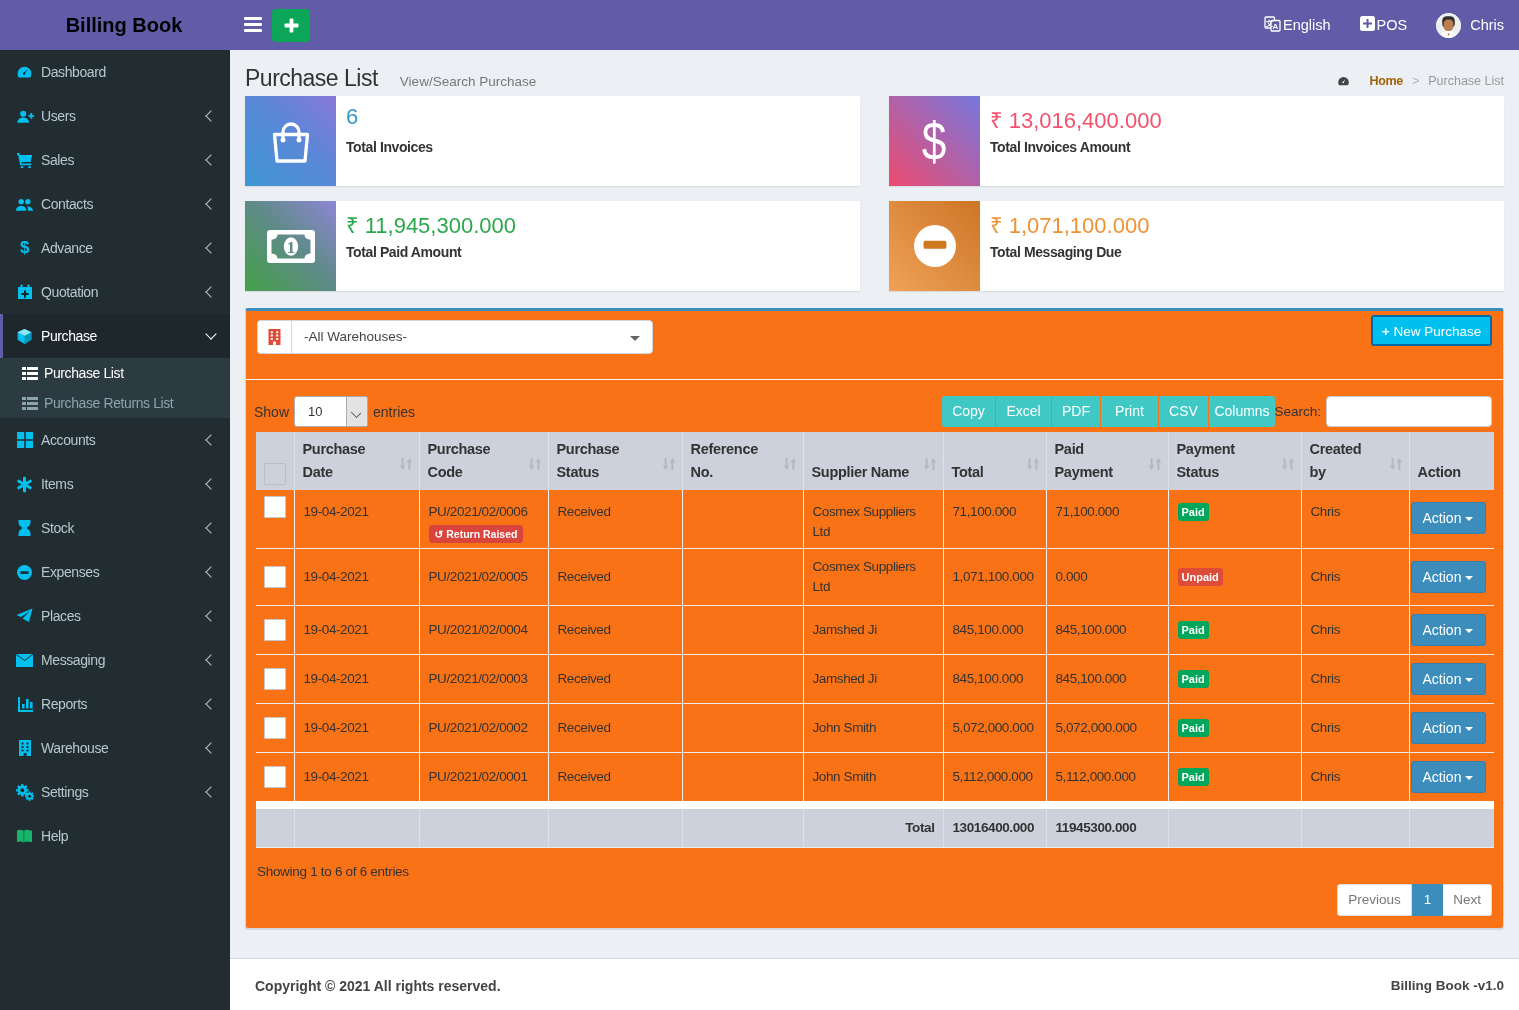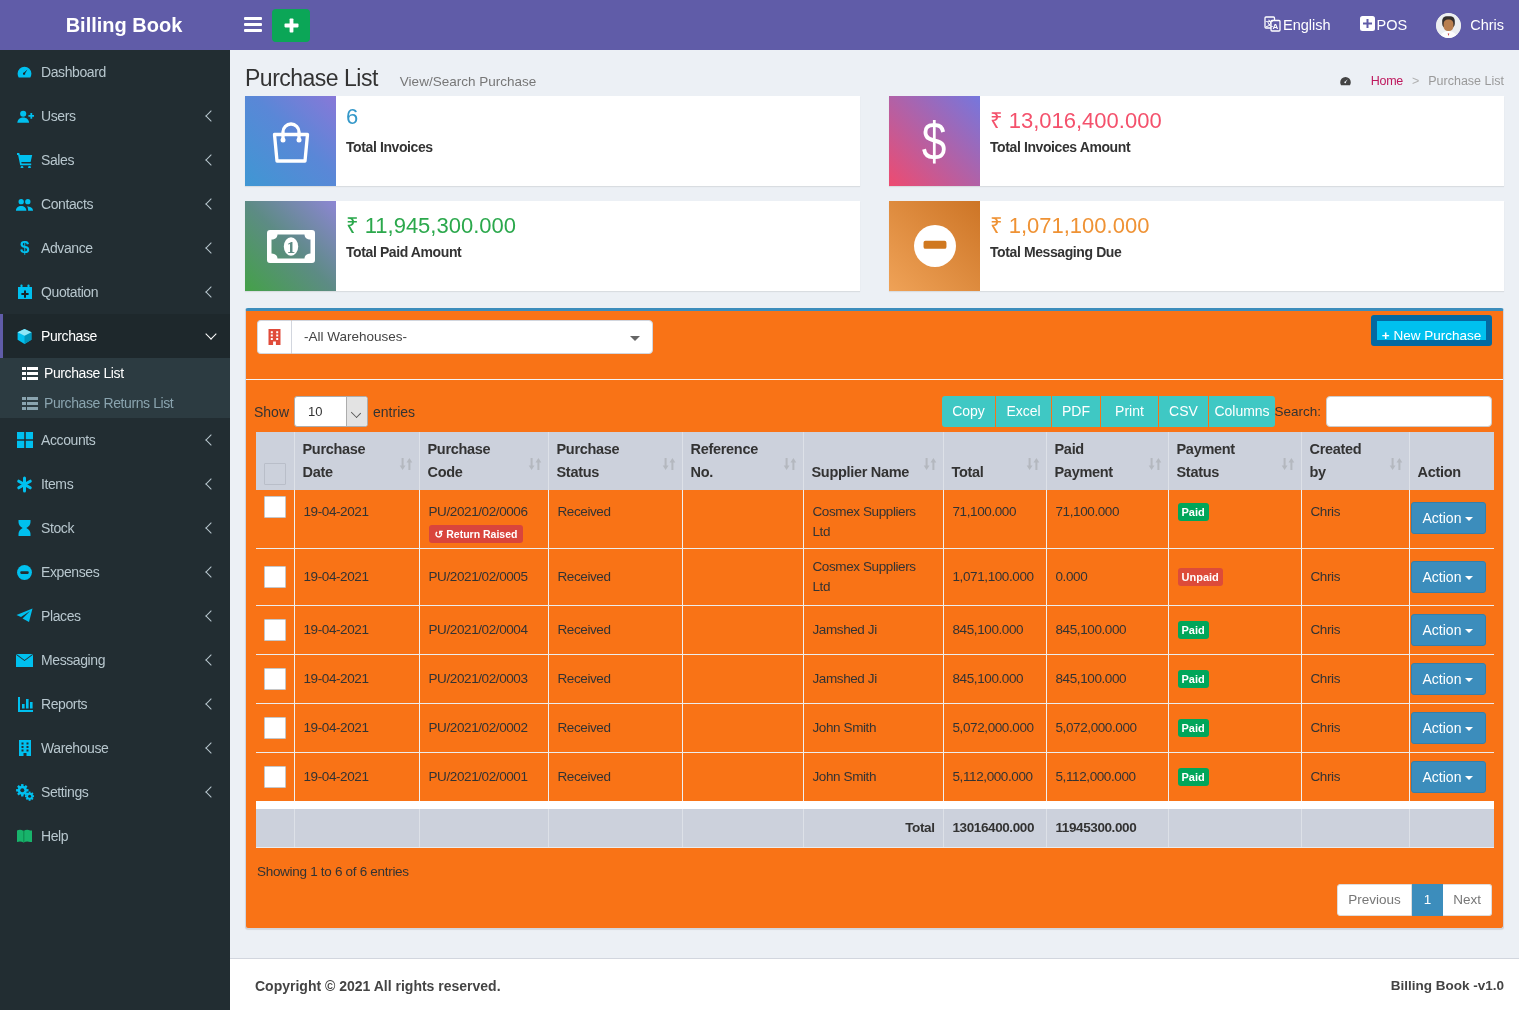--- a/index.html
+++ b/index.html
@@ -2,21 +2,21 @@
 <html><head>
 <meta charset="utf-8">
 <title>Purchase List</title>
 <style>
 * { box-sizing: border-box; margin:0; padding:0; }
 html,body { width:1519px; height:1010px; overflow:hidden; }
 body { font-family:"Liberation Sans", sans-serif; font-size:14px; background:#ecf0f5; color:#333; }
 
 
 .navbar { position:absolute; top:0; left:0; width:1519px; height:50px; background:#605ca8; z-index:30; }
-.brand { position:absolute; left:0; top:0; width:230px; height:50px; line-height:50px; text-align:center; color:#ffffff; font-size:20px; font-weight:bold; background:#605ca8;padding-left:18px; }
+.brand { position:absolute; left:0; top:0; width:230px; height:50px; line-height:50px; text-align:center; color:#000000; font-size:20px; font-weight:bold; background:#605ca8;padding-left:18px; }
 .hamb { position:absolute; left:244px; top:17px; width:18px; height:16px; }
 .hamb span { display:block; height:3px; background:#fff; margin-bottom:3px; border-radius:1px; }
 .addbtn { position:absolute; left:272px; top:9px; width:38px; height:33px; background:#0ba657; border-radius:4px; display:flex; align-items:center; justify-content:center; }
 .nav-right { position:absolute; right:15px; top:0; height:50px; display:flex; align-items:center; color:#fff; font-size:14.5px; }
 .nav-item { display:flex; align-items:center; margin-left:29px; }
 .nav-item .txt { margin-left:2px; } .nav-item .avatar + .txt { margin-left:9px; }
 
 .avatar { width:25px; height:25px; border-radius:50%; overflow:hidden; background:#dfe2e6; }
 
 
@@ -31,40 +31,40 @@
 .submenu a { height:30px; padding-left:20px; color:#8aa4af; border-left:none; font-size:14px; }
 .submenu a.on { color:#fff; }
 .submenu a .mi { margin-right:5px; }
 
 
 .content { position:absolute; left:230px; top:50px; width:1289px; height:908px; background:#ecf0f5; }
 .cheader { position:absolute; left:15px; top:15px; }
 .cheader h1 { font-size:23px; font-weight:normal; color:#333; display:inline-block; letter-spacing:-0.5px; }
 .cheader small { font-size:13.5px; color:#777; margin-left:22px; }
 .breadcrumb { position:absolute; right:15px; top:24px; font-size:12.5px; color:#9a9a9a; display:flex; align-items:center;}
-.breadcrumb b { color:#be185d; font-weight:normal; margin-left:16px; letter-spacing:-0.3px;}
+.breadcrumb b { color:#a16207; font-weight:bold; margin-left:16px; letter-spacing:-0.3px;}
 .breadcrumb .sep { margin:0 9px; color:#b0b0b0; }
 
 
 .scard { position:absolute; height:90px; background:#fff; width:615px; box-shadow:0 1px 1px rgba(0,0,0,0.08); }
 .sicon { position:absolute; left:0; top:0; width:91px; height:90px; display:flex; align-items:center; justify-content:center; }
 .sval { position:absolute; left:101px; top:8px; font-size:22px; }
 .slbl { position:absolute; left:101px; top:43px; font-size:14px; font-weight:bold; color:#333; letter-spacing:-0.4px; }
 .g1 { background:linear-gradient(45deg,#3f97d3 0%,#5a87d7 55%,#8878d8 100%); }
 .g2 { background:linear-gradient(45deg,#ee4b70 0%,#7577dd 100%); }
 .g3 { background:linear-gradient(45deg,#44a148 0%,#5d8b85 50%,#8d86d4 100%); }
 .g4 { background:linear-gradient(45deg,#efa257 0%,#cd7526 100%); }
 
 
 .panel { position:absolute; left:15px; top:258px; width:1259px; height:621px; background:#f97316; border:1px solid #d2d6de; border-top:3px solid #3c8dbc; border-radius:3px; box-shadow:0 1px 1px rgba(0,0,0,0.1); }
 .wh-group { position:absolute; left:11px; top:9px; height:34px; display:flex; }
 .wh-addon { width:34px; height:34px; border:1px solid #d2d6de; border-right:none; border-radius:4px 0 0 4px; background:#fff; display:flex; align-items:center; justify-content:center; }
 .wh-select { width:362px; height:34px; border:1px solid #d2d6de; border-radius:0 4px 4px 0; background:#fff; line-height:32px; padding-left:12px; color:#444; position:relative; font-size:13.5px;}
 .wh-select .caret { position:absolute; right:12px; top:15px; width:0; height:0; border-left:5px solid transparent; border-right:5px solid transparent; border-top:5px solid #666; }
-.npbtn { position:absolute; right:11px; top:4px; width:121px; height:31px; background:#00c0ef; border:6px solid #0369a1; color:#fff; border-radius:3px; text-align:center; line-height:29px; font-size:13.5px; }
+.npbtn { position:absolute; right:11px; top:4px; width:121px; height:31px; background:#00c0ef; border:2px solid #0369a1; color:#fff; border-radius:3px; text-align:center; line-height:29px; font-size:13.5px; }
 .sep-line { position:absolute; left:0; top:68px; width:100%; border-top:1px solid #f4f4f4; }
 
 
 .dt-show { position:absolute; left:8px; top:85px; display:flex; align-items:center; font-size:14px; color:#333;justify-content:flex-end; }
 .selbox { display:inline-flex; width:74px; height:31px; border:1px solid #adadad; border-radius:3px; margin:0 5px; background:#fff; overflow:hidden; }
 .selbox .v { flex:1; line-height:29px; padding-left:13px; font-size:13px; }
 .selbox .a { width:21px; background:#e3e3e3; border-left:1px solid #adadad; position:relative; }
 .selbox .a:after { content:""; position:absolute; left:5px; top:12px; width:7px; height:7px; border-right:1.6px solid #555; border-bottom:1.6px solid #555; transform:rotate(45deg) scale(1,0.8); }
 .dt-btns { position:absolute; left:696px; top:85px; display:flex; }
 .dt-btns .b { height:31px; background:#3fc8c4; color:#fff; font-size:14px; line-height:31px; text-align:center; margin-right:1px; }

